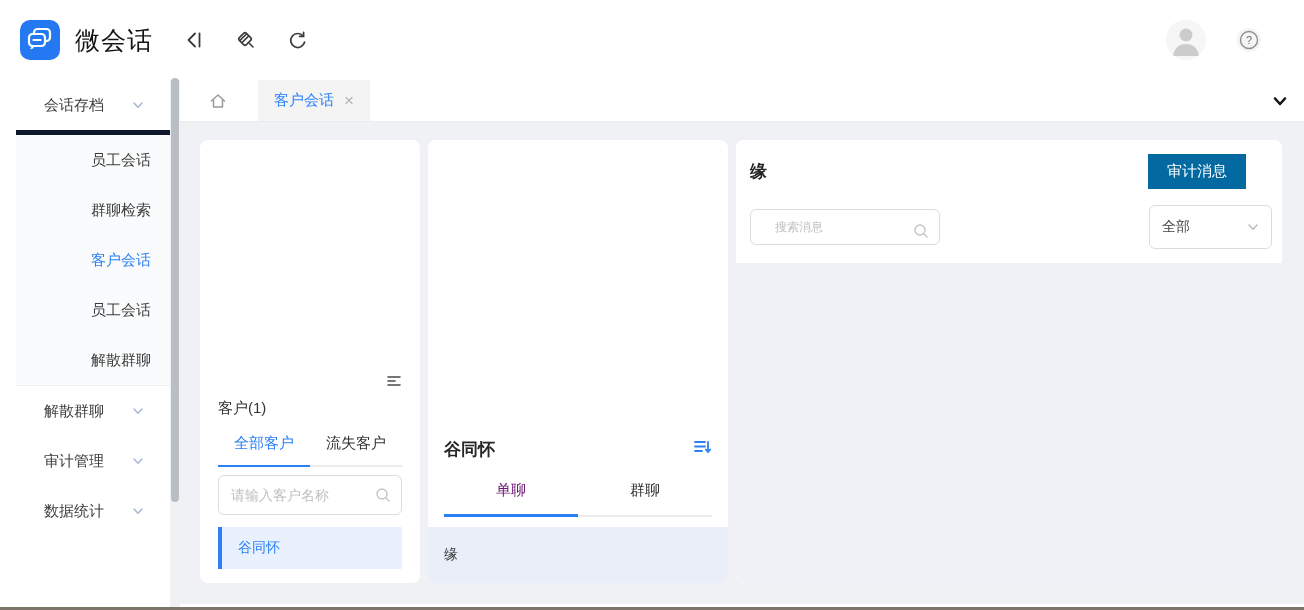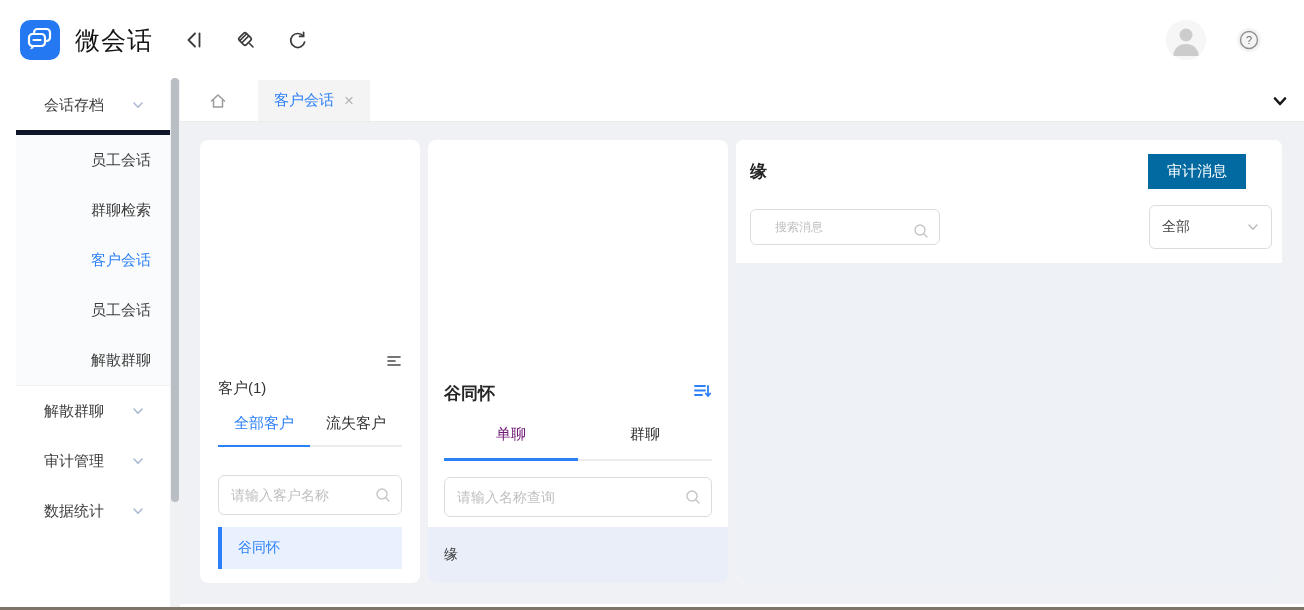--- a/index.html
+++ b/index.html
@@ -53,21 +53,21 @@
   .p1 { width:220px; padding:14px 18px; display:flex; flex-direction:column; }
   .p2 { width:300px; display:flex; flex-direction:column; overflow:hidden; }
   .p3 { flex:1; display:flex; flex-direction:column; overflow:hidden; }
 
   
   .p1-iconrow { display:flex; justify-content:flex-end; height:18px; }
   .p1-title { font-size:15px; color:#333; margin-top:8px; }
   .tabs2 { display:flex; margin-top:16px; border-bottom:2px solid #ececec; }
   .tabs2 .t { flex:1; text-align:center; padding-bottom:12px; font-size:15px; color:#333; cursor:pointer; }
   .tabs2 .t.active { color:#2c80f7; border-bottom:2px solid #2c80f7; margin-bottom:-2px; }
-  .searchbox { position:relative; margin-top:28px; }
+  .searchbox { position:relative; margin-top:8px; }
   .searchbox input { width:100%; height:40px; border:1px solid #dcdcdc; border-radius:6px;
                      padding:0 32px 0 12px; font-size:14px; color:#333; outline:none; }
   .searchbox input::placeholder { color:#c0c0c0; }
   .searchbox .mag { position:absolute; right:10px; top:11px; }
   .citem { margin-top:12px; height:42px; display:flex; align-items:center; padding-left:16px;
            font-size:14px; cursor:pointer; }
   .citem.selected { background:#e9f1fe; border-left:4px solid #2c80f7; color:#2c80f7; }
 
   
   .p2-pad { padding:0 16px; }
@@ -261,29 +261,20 @@
                   <line x1="3" y1="9.5" x2="13" y2="9.5"></line>
                   <line x1="3" y1="14" x2="10" y2="14"></line>
                   <line x1="16" y1="5" x2="16" y2="14.5"></line>
                   <polyline points="13.8,12.5 16,15 18.2,12.5"></polyline>
                 </svg>
               </span>
             </div>
             <div class="tabs3">
               <div class="t active">单聊</div>
               <div class="t">群聊</div>
-            </div>
-            <div class="searchbox">
-              <input placeholder="请输入名称查询" style="">
-              <span class="mag">
-                <svg width="18" height="18" viewBox="0 0 18 18" fill="none" stroke="#c6c6c6" stroke-width="1.4" stroke-linecap="round">
-                  <circle cx="8" cy="8" r="5"></circle>
-                    <line x1="11.8" y1="11.8" x2="15" y2="15"></line>
-                </svg>
-              </span>
             </div>
           </div>
           <div class="sitem">缘</div>
         </div>
 
         <div class="panel p3">
           <div class="p3-top">
             <div class="p3-head">
               <div class="p3-title">缘</div>
               <button class="audit-btn">审计消息</button>

